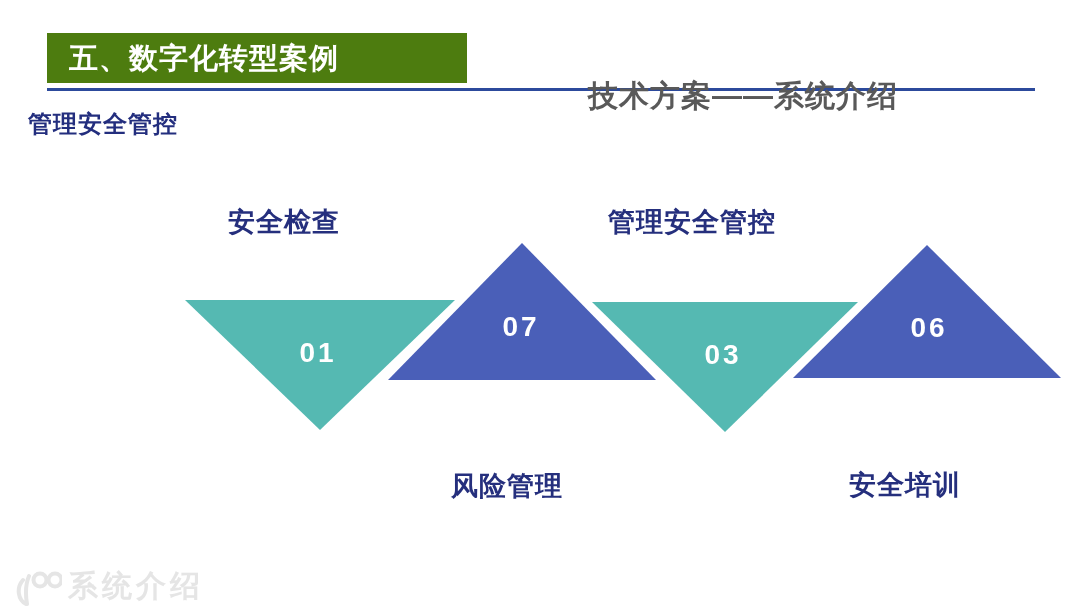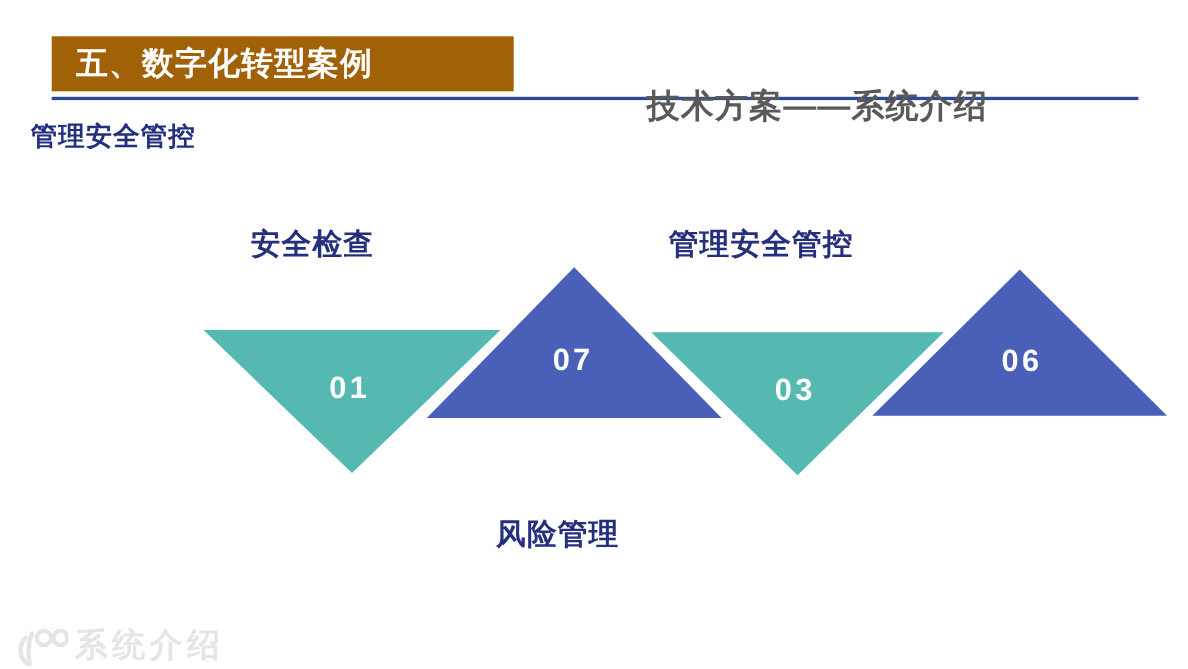--- a/index.html
+++ b/index.html
@@ -13,21 +13,21 @@
     height: 608px;
     background: #ffffff;
     overflow: hidden;
   }
 
   
   .tab-box {
     position: absolute;
     left: 47px; top: 33px;
     width: 420px; height: 50px;
-    background: #a16207;
+    background: #4d7c0f;
     color: #ffffff;
     font-size: 29px;
     font-weight: bold;
     line-height: 50px;
     padding-left: 22px;
     box-sizing: border-box;
     letter-spacing: 1px;
   }
   .divider {
     position: absolute;
@@ -125,20 +125,21 @@
   </svg>
 
   <div class="step-number n01">01</div>
   <div class="step-number n02">07</div>
   <div class="step-number n03">03</div>
   <div class="step-number n04">06</div>
 
   <div class="step-label l01">安全检查</div>
   <div class="step-label l02">风险管理</div>
   <div class="step-label l03">管理安全管控</div>
+  <div class="step-label l04">安全培训</div>
 
   <div class="watermark">
     <svg width="48" height="38" viewBox="0 0 48 38" xmlns="http://www.w3.org/2000/svg">
       <path d="M12,36 C4,32 2,20 9,12 M13,36 C11,24 12,15 15,8" stroke="#e5e5e5" stroke-width="4" fill="none" stroke-linecap="round"></path>
       <circle cx="26" cy="12" r="6.5" stroke="#e5e5e5" stroke-width="4" fill="none"></circle>
       <circle cx="41" cy="12" r="6.5" stroke="#e5e5e5" stroke-width="4" fill="none"></circle>
     </svg>
     <span class="watermark-text">系统介绍</span>
   </div>
 

